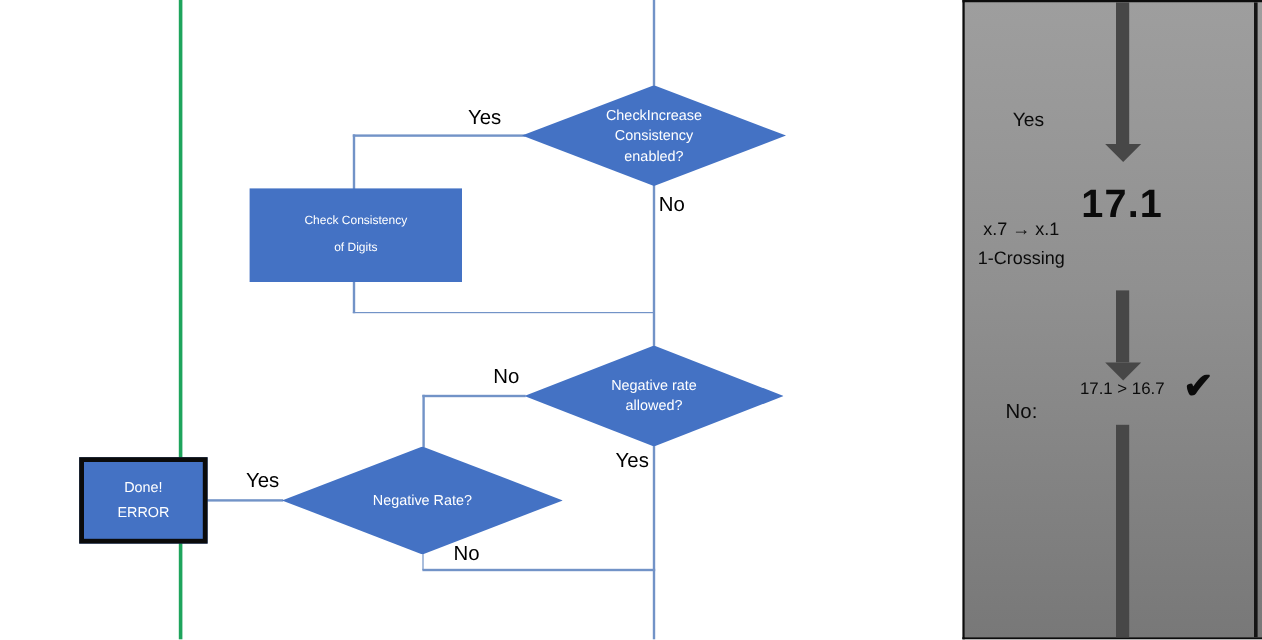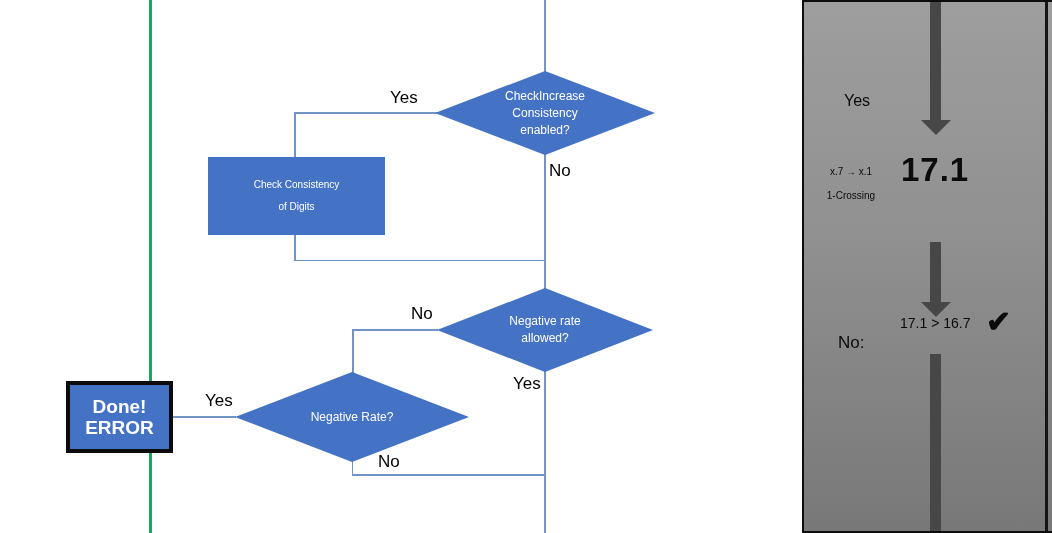--- a/index.html
+++ b/index.html
@@ -21,39 +21,39 @@
   }
   .proc{
     position:absolute;background:#4472C4;
     display:flex;flex-direction:column;align-items:center;justify-content:center;
     color:#fff;font-size:10px;line-height:22px;text-align:center;z-index:2;
   }
   .error-box{
     position:absolute;left:66px;top:381px;width:107px;height:72px;box-sizing:border-box;
     background:#4472C4;border:4px solid #0b0b0b;
     display:flex;flex-direction:column;align-items:center;justify-content:center;
-    color:#fff;font-size:19px;line-height:21px;text-align:center;z-index:3;font-weight:bold;
+    color:#fff;font-size:12px;line-height:21px;text-align:center;z-index:3;
   }
   .edge-label{position:absolute;color:#000;font-size:17px;z-index:4;}
   
   .panel{
     position:absolute;left:802px;top:0;width:250px;height:533px;box-sizing:border-box;
     background:linear-gradient(180deg,#9e9e9e 0%,#909090 45%,#787878 100%);
     border-left:2px solid #0d0d0d;border-top:2px solid #0d0d0d;border-bottom:2px solid #0d0d0d;
     z-index:0;
   }
   .panel-right-border{position:absolute;left:241px;top:0;width:3px;height:529px;background:#151515;}
   .gbar{position:absolute;left:126px;width:11px;background:#474747;}
   .ghead{
     position:absolute;left:117px;width:0;height:0;
     border-left:15px solid transparent;border-right:15px solid transparent;
     border-top:15px solid #474747;
   }
   .panel-yes{position:absolute;left:40px;top:90px;font-size:16px;color:#0b0b0b;}
-  .mapping{position:absolute;left:1px;top:158px;width:92px;text-align:center;font-size:10px;line-height:24px;color:#0b0b0b;}
+  .mapping{position:absolute;left:1px;top:178px;width:92px;text-align:center;font-size:15px;line-height:24px;color:#0b0b0b;}
   .bignums{position:absolute;left:97px;top:150px;font-size:33px;line-height:35px;font-weight:700;color:#0b0b0b;letter-spacing:1px;}
   .strike{text-decoration:line-through;text-decoration-thickness:3px;}
   .result-label{position:absolute;left:34px;top:331px;font-size:17px;color:#0b0b0b;}
   .result-cmp{position:absolute;left:96px;top:313px;font-size:14px;color:#0b0b0b;}
   .check{position:absolute;left:182px;top:302px;font-size:30px;font-weight:700;color:#0b0b0b;}
 </style>
 </head>
 <body>
 
 <div class="green-line"></div>

